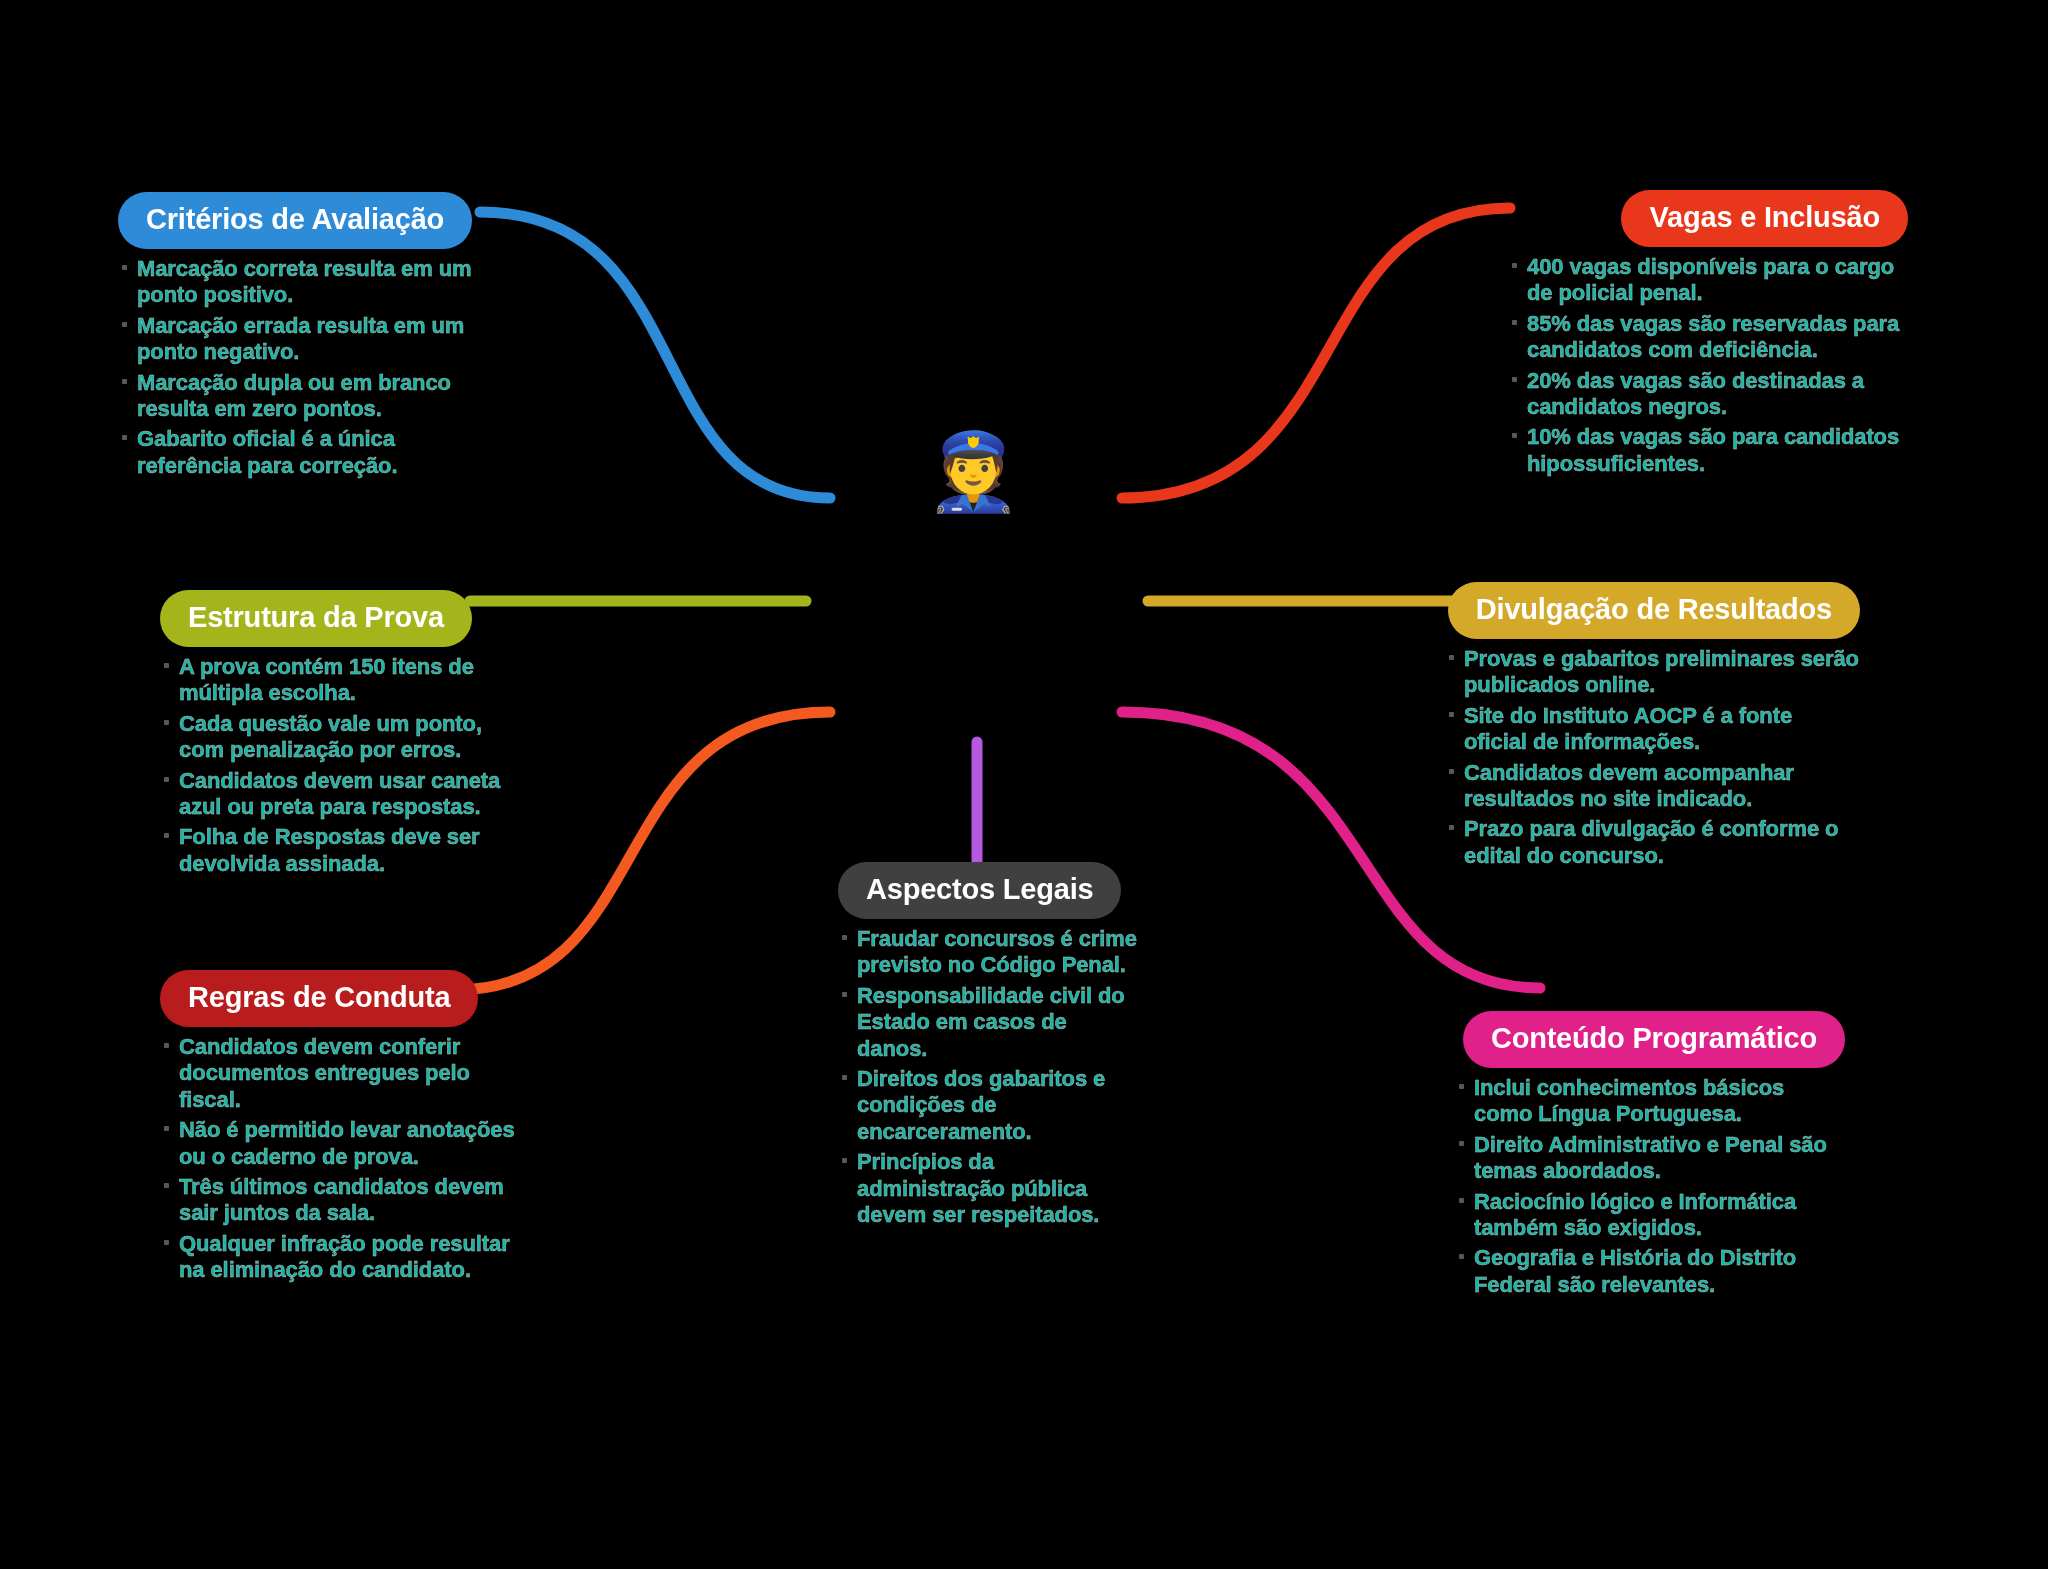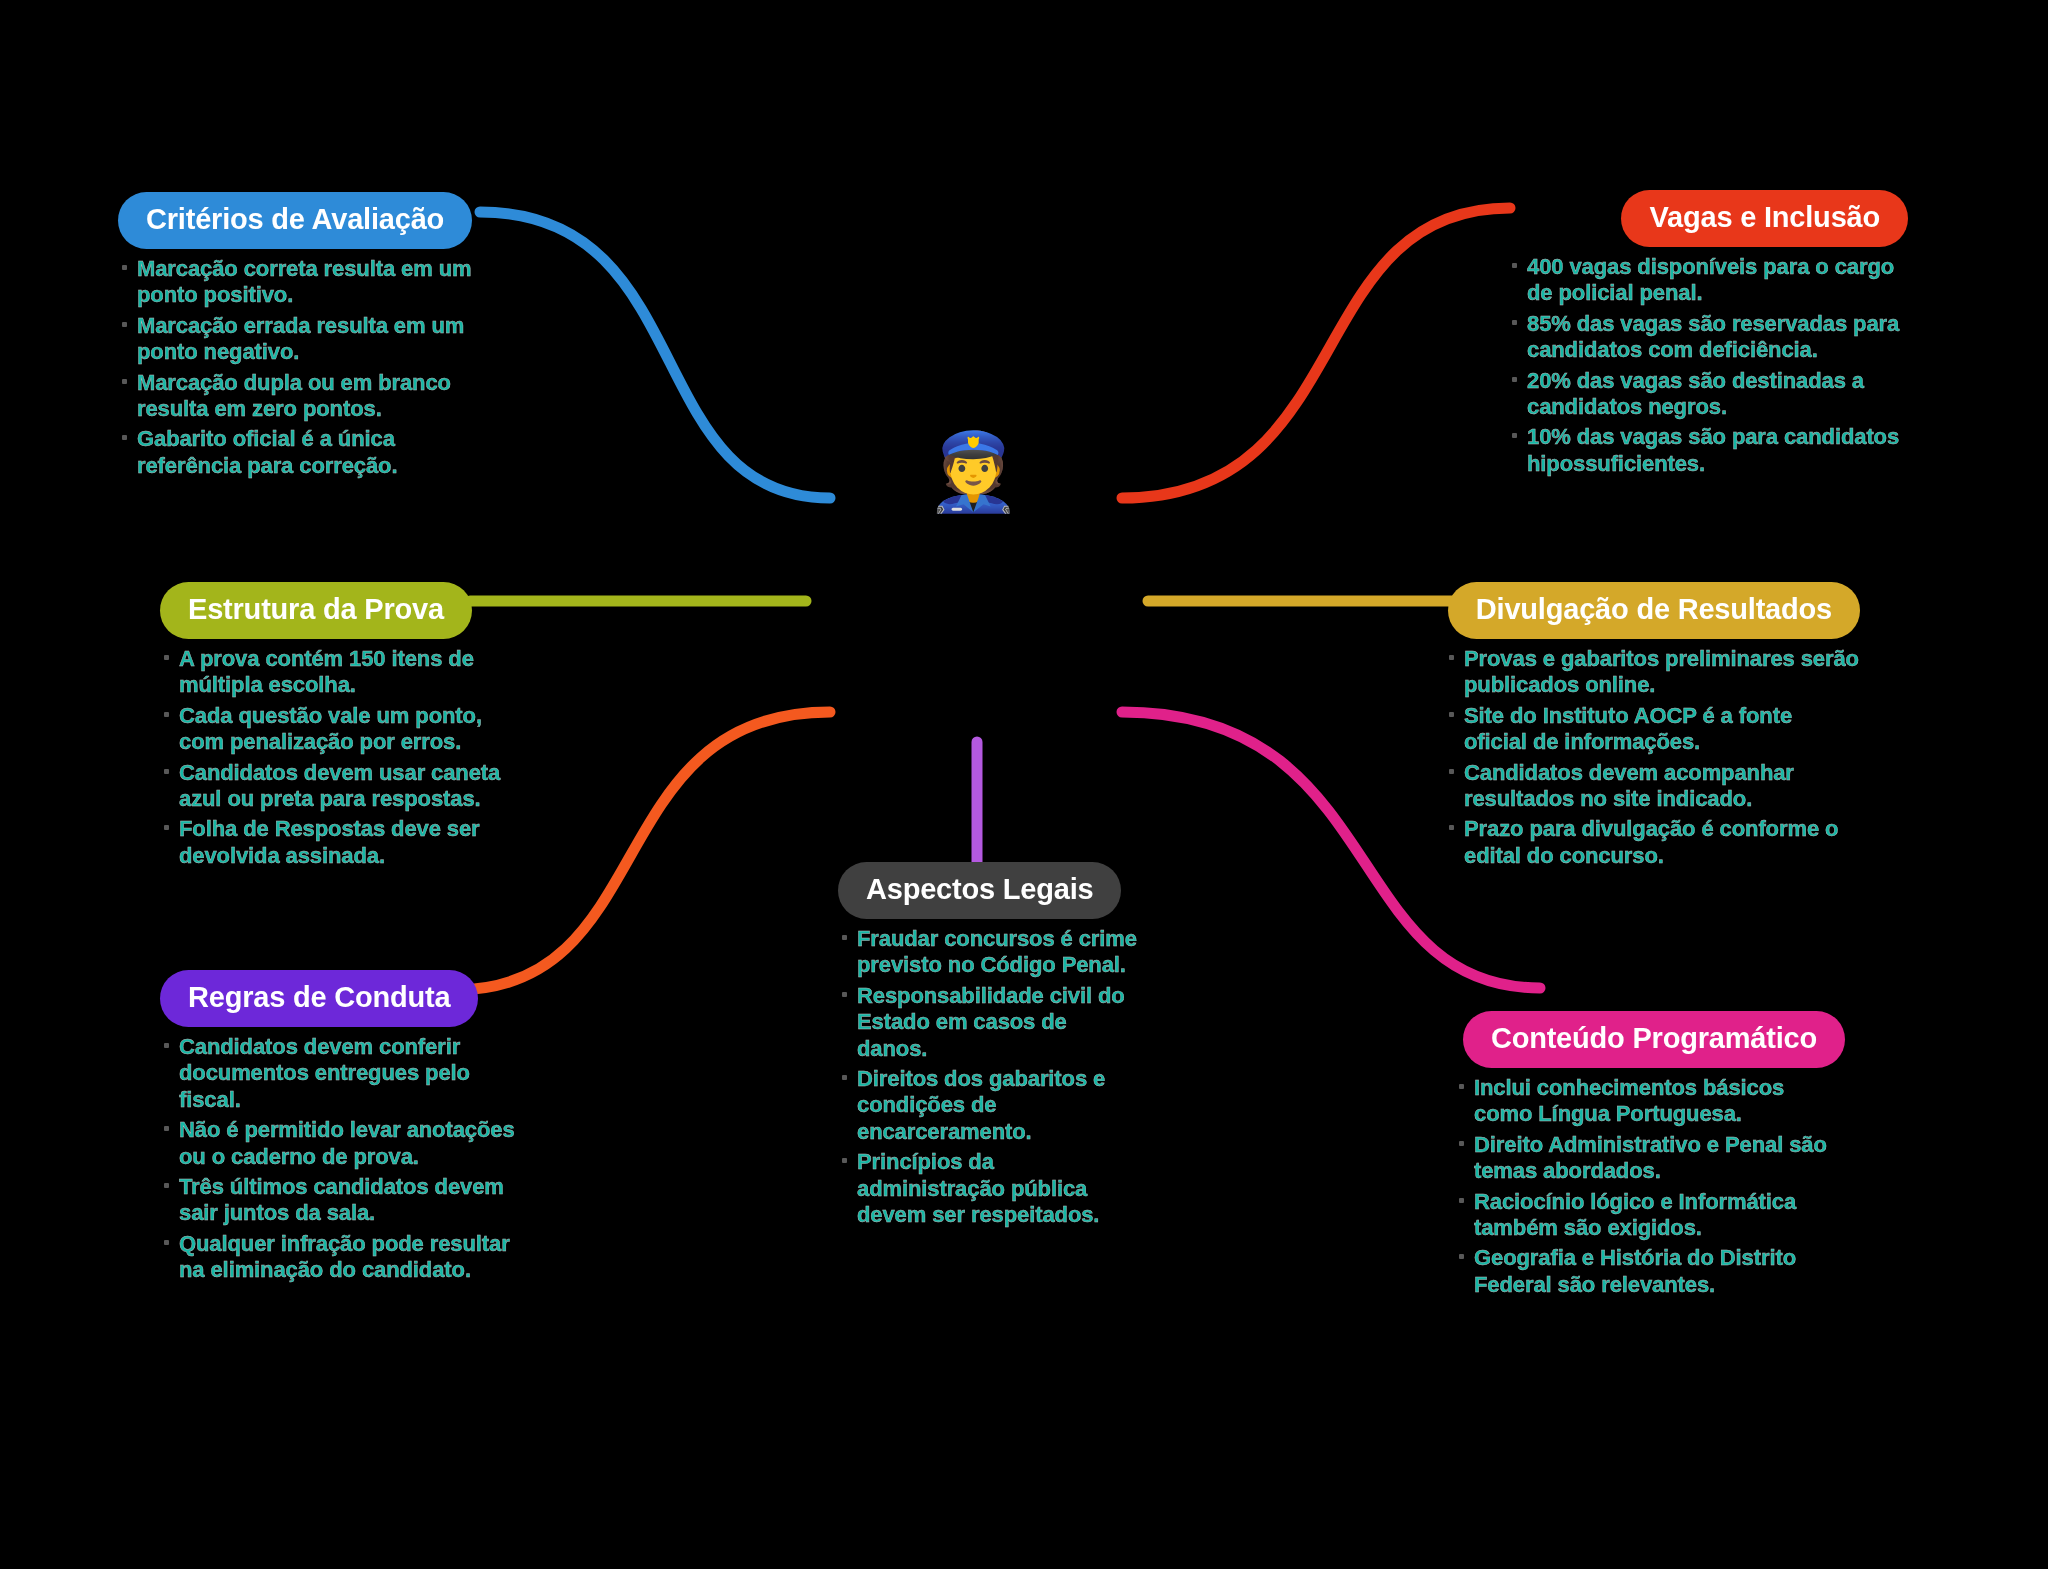--- a/index.html
+++ b/index.html
@@ -126,21 +126,21 @@
     <ul class="items">
       <li>400 vagas disponíveis para o cargo de policial penal.</li>
       <li>85% das vagas são reservadas para candidatos com deficiência.</li>
       <li>20% das vagas são destinadas a candidatos negros.</li>
       <li>10% das vagas são para candidatos hipossuficientes.</li>
     </ul>
   </div>
 
   <div class="branch" id="b-estrutura">
     <div class="pill-row">
-      <span class="pill" style="background-color: rgb(163, 181, 27);">Estrutura da Prova</span>
+      <span class="pill" style="background-color: rgb(163, 181, 27); margin-top: 8px;">Estrutura da Prova</span>
     </div>
     <ul class="items">
       <li>A prova contém 150 itens de múltipla escolha.</li>
       <li>Cada questão vale um ponto, com penalização por erros.</li>
       <li>Candidatos devem usar caneta azul ou preta para respostas.</li>
       <li>Folha de Respostas deve ser devolvida assinada.</li>
     </ul>
   </div>
 
   <div class="branch" id="b-divulgacao">
@@ -150,21 +150,21 @@
     <ul class="items">
       <li>Provas e gabaritos preliminares serão publicados online.</li>
       <li>Site do Instituto AOCP é a fonte oficial de informações.</li>
       <li>Candidatos devem acompanhar resultados no site indicado.</li>
       <li>Prazo para divulgação é conforme o edital do concurso.</li>
     </ul>
   </div>
 
   <div class="branch" id="b-regras">
     <div class="pill-row">
-      <span class="pill" style="background-color: #6d28d9;">Regras de Conduta</span>
+      <span class="pill" style="background-color: #b91c1c;">Regras de Conduta</span>
     </div>
     <ul class="items">
       <li>Candidatos devem conferir documentos entregues pelo fiscal.</li>
       <li>Não é permitido levar anotações ou o caderno de prova.</li>
       <li>Três últimos candidatos devem sair juntos da sala.</li>
       <li>Qualquer infração pode resultar na eliminação do candidato.</li>
     </ul>
   </div>
 
   <div class="branch" id="b-aspectos">

